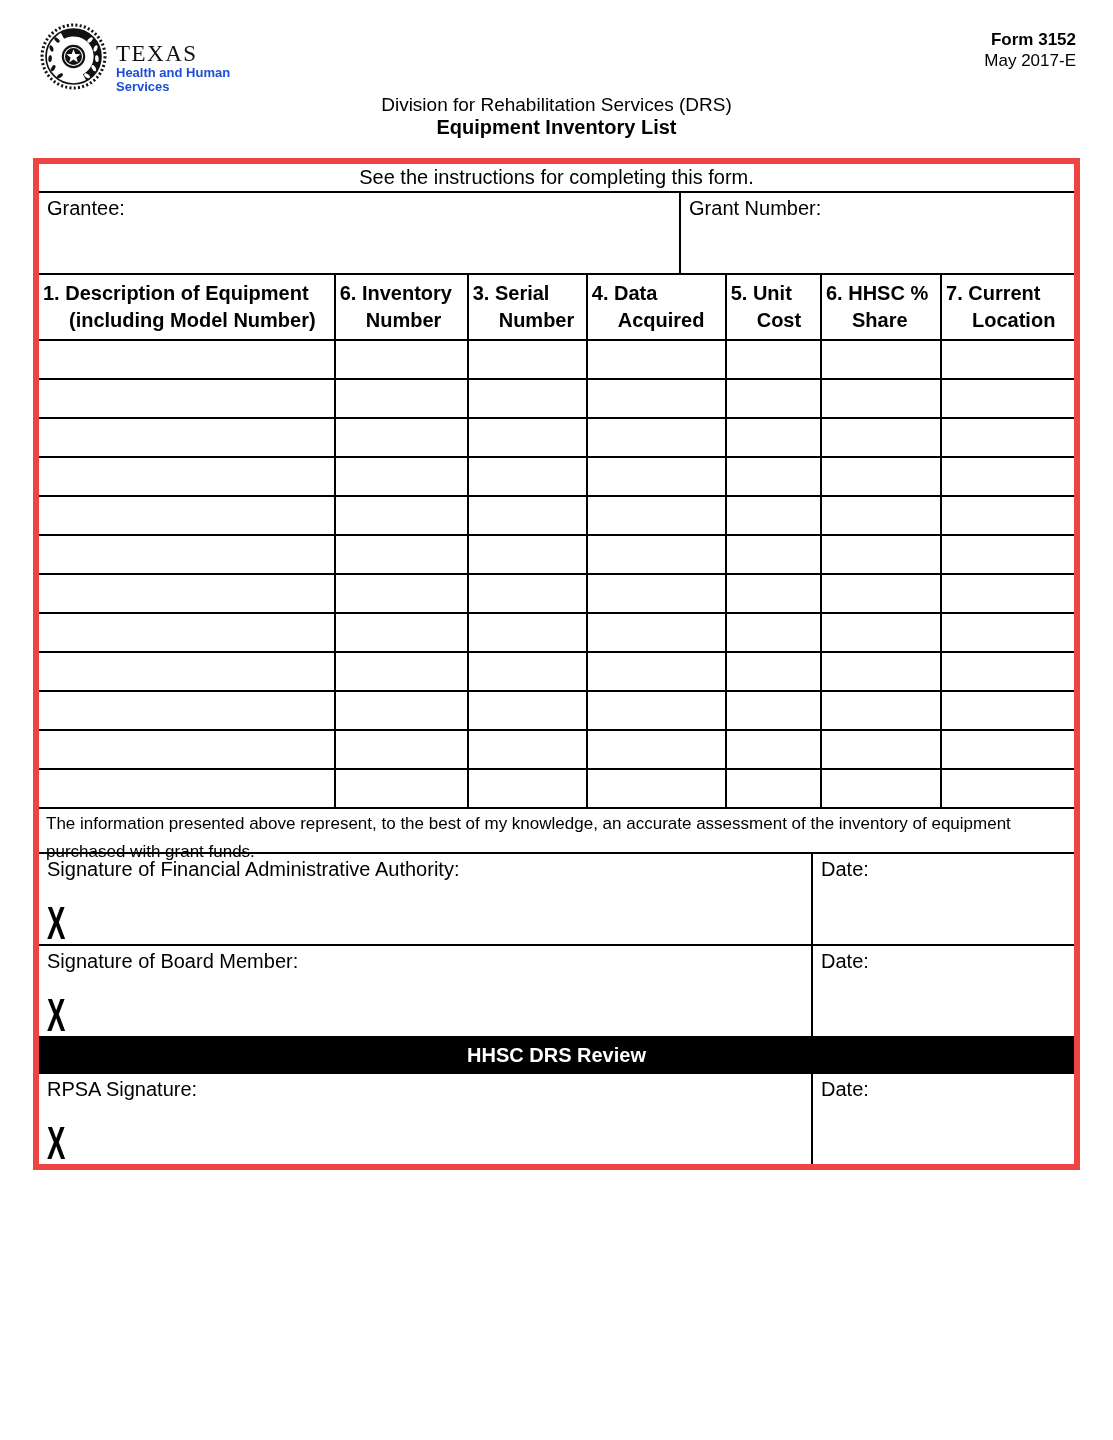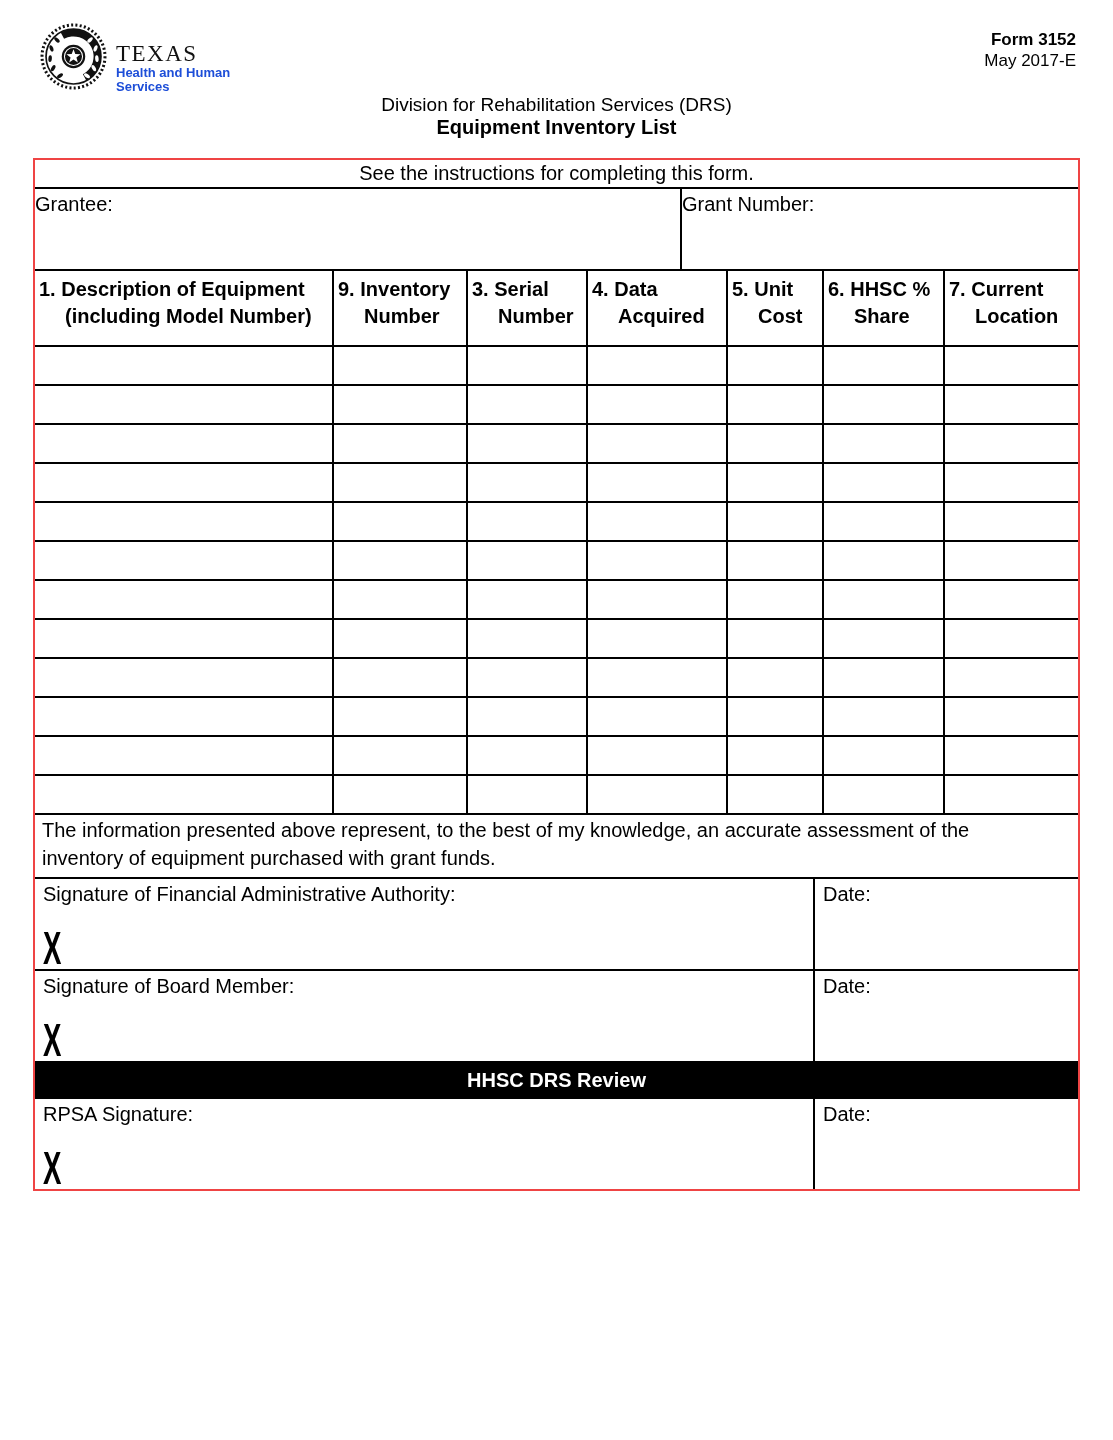--- a/index.html
+++ b/index.html
@@ -37,45 +37,45 @@
   .title-block {
     position: absolute; top: 93px; left: 0; width: 100%;
     text-align: center; line-height: 23px;
   }
   .title-division { font-size: 19px; }
   .title-form-name { font-size: 20px; font-weight: bold; }
 
   
   .form-table {
     position: absolute; left: 33px; top: 158px; width: 1047px;
-    border: 2px solid #ef4444; background: #fff; font-size: 20px;
+    border: 6px solid #ef4444; background: #fff; font-size: 20px;
   }
   .form-table .t-row { border-top: 2px solid #000; }
   .form-table > .t-row:first-child { border-top: none; }
   .c + .c { border-left: 2px solid #000; }
 
   .row-instructions {
     height: 27px; display: flex; align-items: center; justify-content: center;
     font-size: 20px;
   }
   .row-grantee { height: 82px; display: grid; grid-template-columns: 645fr 398fr; }
-  .field-cell { padding: 4px 0; }
+  .field-cell { padding: 4px 8px; }
   .field-label { font-size: 20px; }
 
   .cols7 { display: grid; grid-template-columns: 297fr 134fr 120fr 140fr 96fr 121fr 135fr; }
-  .row-colhead { height: 76px; font-weight: bold; }
+  .row-colhead { height: 66px; font-weight: bold; }
   .head-cell {
     padding: 5px 3px 0 30px; text-indent: -26px;
     line-height: 27px; font-size: 20px; overflow: hidden;
   }
   .row-eq { height: 39px; }
 
   .row-statement {
-    height: 64px; padding: 1px 40px 0 7px;
-    font-size: 20px; line-height: 28px;
+    height: 45px; padding: 1px 40px 0 7px;
+    font-size: 17px; line-height: 28px;
   }
 
   .row-sig { height: 92px; display: grid; grid-template-columns: 778fr 265fr; }
   .sig-cell { padding: 4px 8px 2px 8px; display: flex; flex-direction: column; justify-content: space-between; }
   .sig-label { font-size: 20px; }
   .x-mark {
     font-size: 46px; font-weight: bold; line-height: 38px;
     display: inline-block; transform: scaleX(0.6); transform-origin: 0 100%;
   }
   .date-cell { padding: 4px 8px; font-size: 20px; }
@@ -143,21 +143,21 @@
         <span></span>
       </div>
       <div class="c field-cell">
         <span class="field-label">Grant Number:</span>
         <span></span>
       </div>
     </div>
 
     <div class="t-row row-colhead cols7">
       <div class="c head-cell">1. Description of Equipment (including Model Number)</div>
-      <div class="c head-cell">9. Inventory Number</div>
+      <div class="c head-cell">6. Inventory Number</div>
       <div class="c head-cell">3. Serial Number</div>
       <div class="c head-cell">4. Data Acquired</div>
       <div class="c head-cell">5. Unit Cost</div>
       <div class="c head-cell">6. HHSC % Share</div>
       <div class="c head-cell">7. Current Location</div>
     </div>
 
     <div id="equipment-rows" style="display:contents"><div class="t-row row-eq cols7">
           <div class="c eq-cell"></div>
           <div class="c eq-cell"></div>

